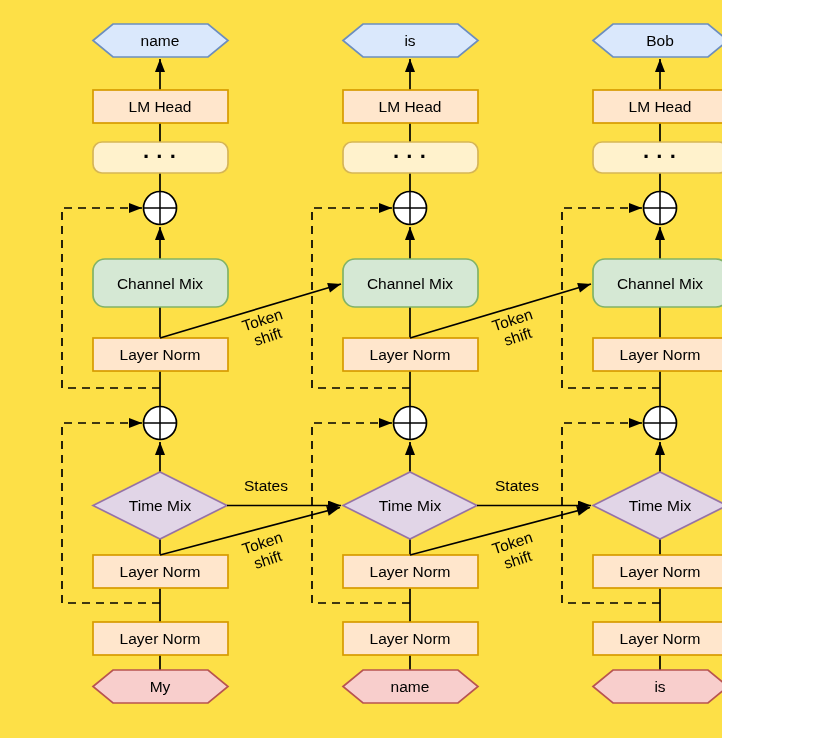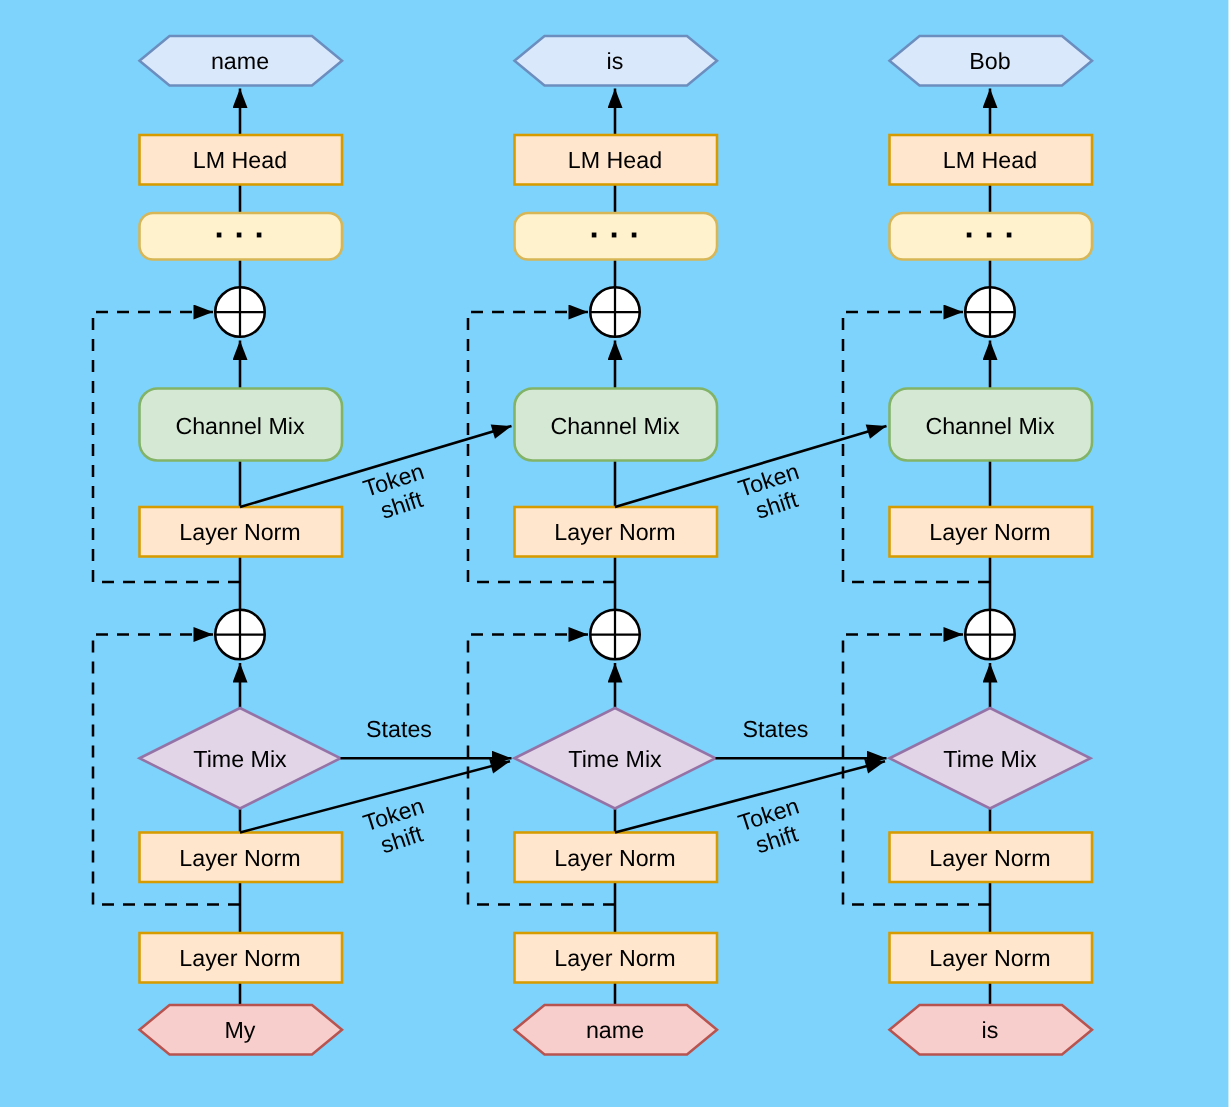--- a/index.html
+++ b/index.html
@@ -1,16 +1,16 @@
 <!DOCTYPE html>
 <html><head>
 <meta charset="utf-8">
 <style>
   html,body{margin:0;padding:0;background:#ffffff;}
-  .canvas{position:relative;width:819px;height:738px;background:#7dd3fc;overflow:hidden;}
+  .canvas{position:relative;width:722px;height:738px;background:#fde047;overflow:hidden;}
   svg{display:block;}
   .t{font-family:"Liberation Sans",sans-serif;font-size:15.5px;fill:#000;text-anchor:middle;}
   .dots{font-family:"Liberation Sans",sans-serif;font-size:22px;font-weight:bold;letter-spacing:6px;fill:#000;text-anchor:middle;}
   .shape{stroke-width:1.7;}
   .f-blue{fill:#dae8fc;stroke:#6c8ebf;}
   .f-orange{fill:#ffe6cc;stroke:#d79b00;}
   .f-yellow{fill:#fff2cc;stroke:#d6b656;}
   .f-green{fill:#d5e8d4;stroke:#82b366;}
   .f-purple{fill:#e1d5e7;stroke:#9673a6;}
   .f-red{fill:#f8cecc;stroke:#b85450;}

